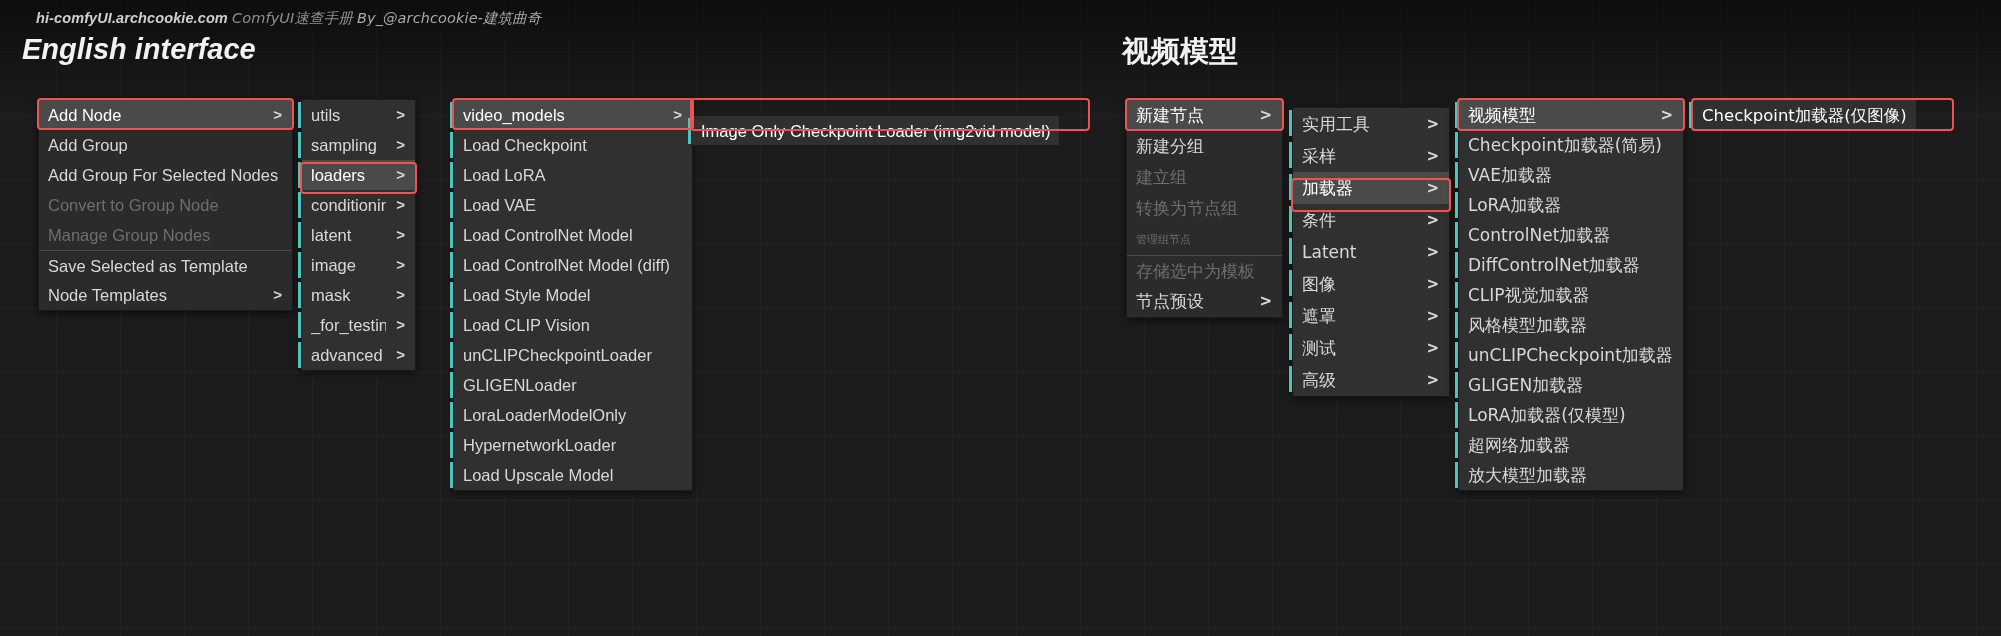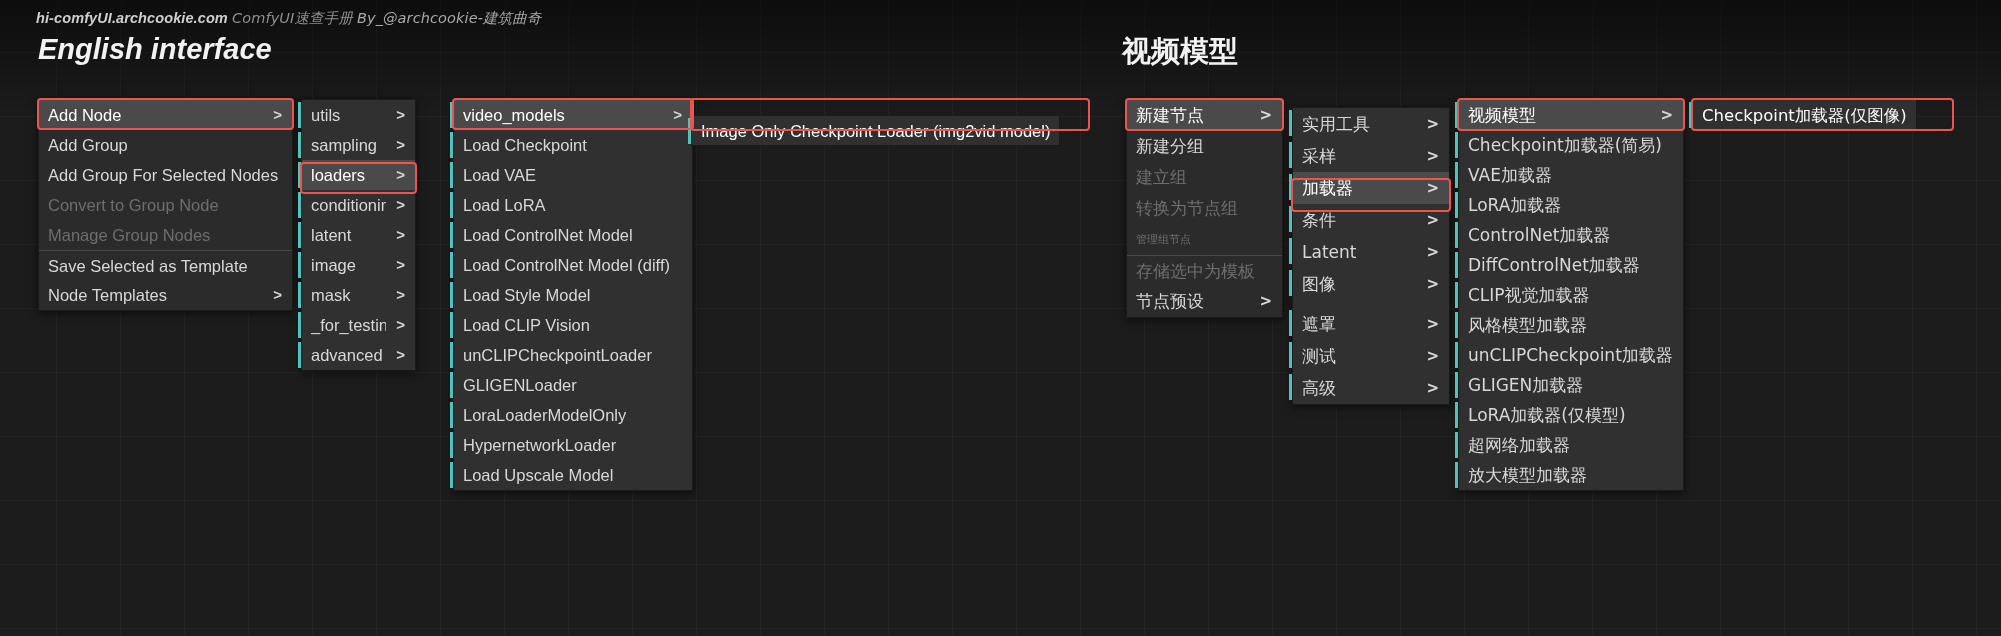--- a/index.html
+++ b/index.html
@@ -49,21 +49,21 @@
   .credit .c3 { color: #a8a8a8; }
 
   .section-title {
     position: absolute;
     font-size: 29px;
     font-style: italic;
     font-weight: bold;
     color: #f2f2f2;
     white-space: nowrap;
   }
-  #title-en { left: 38px; top: 33px; }
+  #title-en { left: 22px; top: 33px; }
   #title-zh { left: 1122px; top: 32px; font-style: normal; font-weight: bold; }
 
   
   .menu {
     position: absolute;
     background: #2b2b2b;
     border: 1px solid #1a1a1a;
     box-shadow: 0 2px 8px rgba(0,0,0,0.6);
     padding: 0;
   }
@@ -215,24 +215,24 @@
 
 <div class="menu light" id="en-menu-3" style="left:453px; top:99px; width:240px;">
     <div class="mi hl teal" style="height: 30px; line-height: 30px; font-size: 16.5px;">
       <span class="lbl">video_models</span>
       <span class="arr">&gt;</span>
     </div>
     <div class="mi teal" style="height: 30px; line-height: 30px; font-size: 16.5px;">
       <span class="lbl">Load Checkpoint</span>
     </div>
     <div class="mi teal" style="height: 30px; line-height: 30px; font-size: 16.5px;">
+      <span class="lbl">Load LoRA</span>
+    </div>
+    <div class="mi teal" style="height: 30px; line-height: 30px; font-size: 16.5px;">
       <span class="lbl">Load VAE</span>
-    </div>
-    <div class="mi teal" style="height: 30px; line-height: 30px; font-size: 16.5px;">
-      <span class="lbl">Load LoRA</span>
     </div>
     <div class="mi teal" style="height: 30px; line-height: 30px; font-size: 16.5px;">
       <span class="lbl">Load ControlNet Model</span>
     </div>
     <div class="mi teal" style="height: 30px; line-height: 30px; font-size: 16.5px;">
       <span class="lbl">Load ControlNet Model (diff)</span>
     </div>
     <div class="mi teal" style="height: 30px; line-height: 30px; font-size: 16.5px;">
       <span class="lbl">Load Style Model</span>
     </div>
@@ -305,21 +305,21 @@
       <span class="arr">&gt;</span>
     </div>
     <div class="mi zh teal" style="height: 32px; line-height: 32px; font-size: 17px;">
       <span class="lbl">Latent</span>
       <span class="arr">&gt;</span>
     </div>
     <div class="mi zh teal" style="height: 32px; line-height: 32px; font-size: 17px;">
       <span class="lbl">图像</span>
       <span class="arr">&gt;</span>
     </div>
-    <div class="mi zh teal" style="height: 32px; line-height: 32px; font-size: 17px; margin-top: 8px;">
+    <div class="mi zh teal" style="height: 32px; line-height: 32px; font-size: 17px;">
       <span class="lbl">遮罩</span>
       <span class="arr">&gt;</span>
     </div>
     <div class="mi zh teal" style="height: 32px; line-height: 32px; font-size: 17px;">
       <span class="lbl">测试</span>
       <span class="arr">&gt;</span>
     </div>
     <div class="mi zh teal" style="height: 32px; line-height: 32px; font-size: 17px;">
       <span class="lbl">高级</span>
       <span class="arr">&gt;</span>

